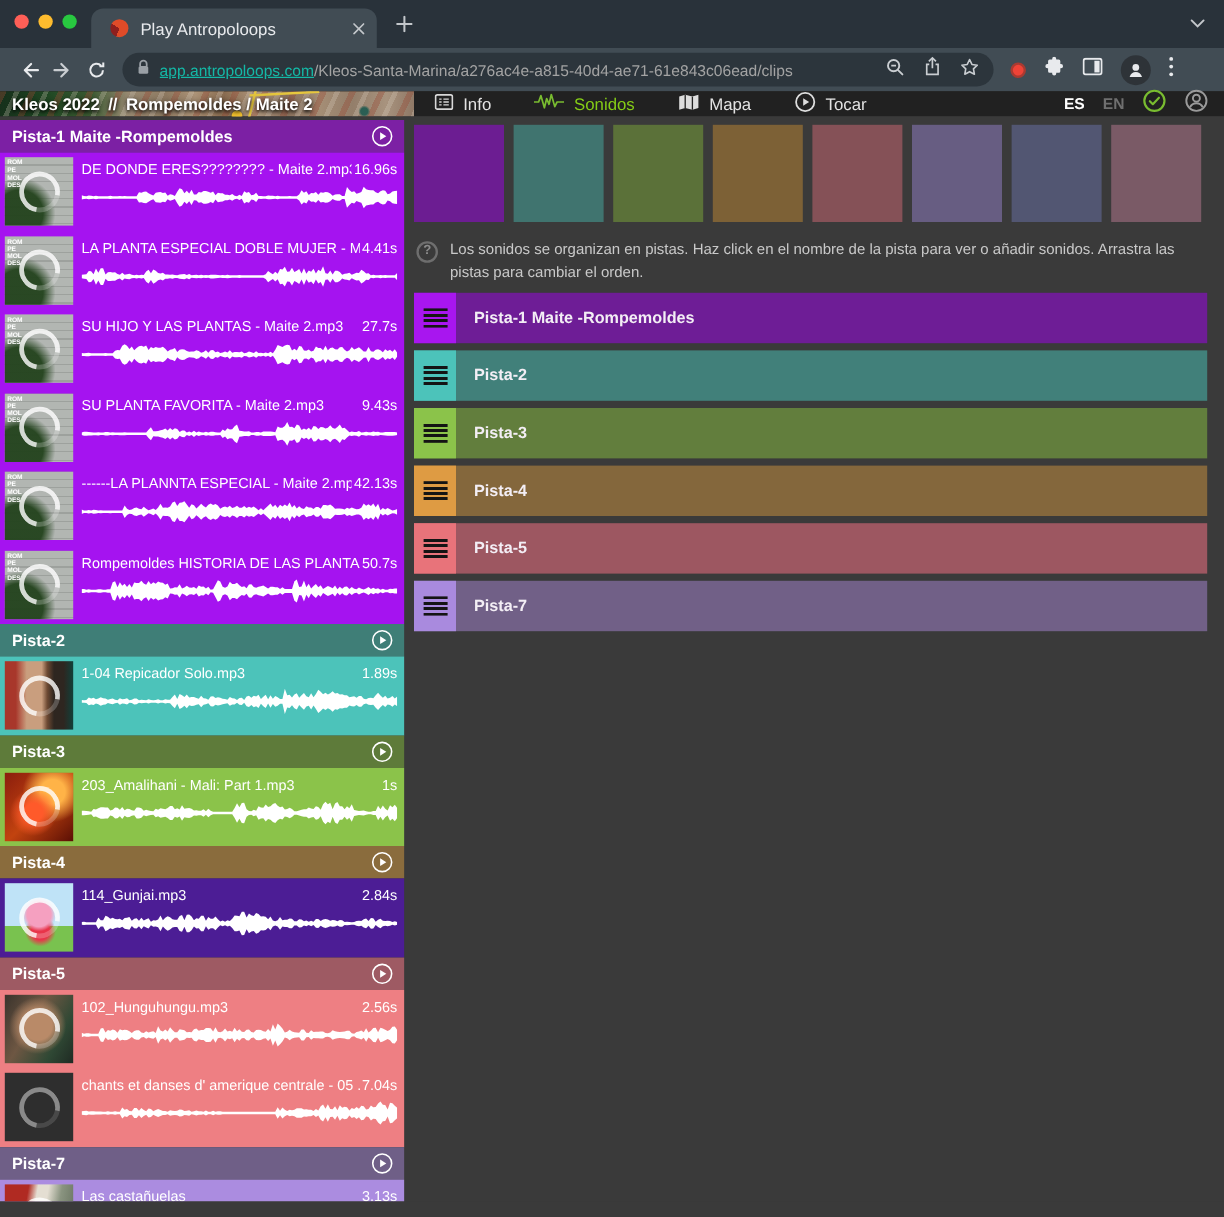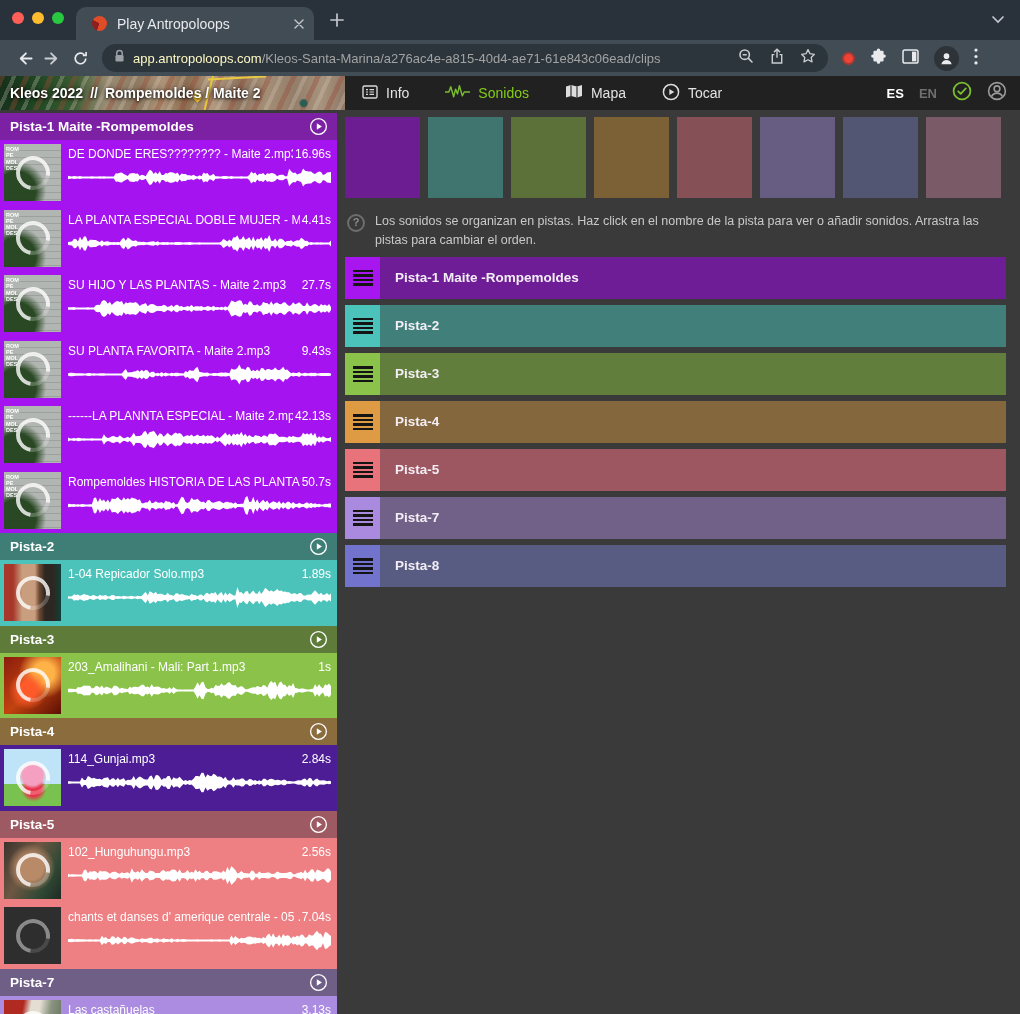--- a/index.html
+++ b/index.html
@@ -18,28 +18,28 @@
   .tab-title { margin-left:10px; font-size:14px; color:#e8eaed; white-space:nowrap; overflow:hidden; flex:1; }
   .icon-btn { display:flex; align-items:center; justify-content:center; }
   .newtab { position:absolute; left:330px; top:13px; }
   .tabsearch { position:absolute; right:16px; top:16px; }
 
   .toolbar { height:36px; background:#414c54; display:flex; align-items:center; padding:0 10px; }
   .tb-btn { width:28px; height:28px; display:flex; align-items:center; justify-content:center; flex:none; }
   .omnibox { height:28px; flex:none; width:726px; margin:0 6px 0 8px; background:#2c353c; border-radius:14px;
              display:flex; align-items:center; padding:0 12px; overflow:hidden; }
   .url { font-size:13px; white-space:nowrap; overflow:hidden; margin-left:8px; flex:1; }
-  .url .domain { color:#fef9c3; } .url .path { color:#a3a3a3; }
+  .url .domain { color:#14b8a6;text-decoration:underline; } .url .path { color:#a3a3a3; }
   .omni-icons { display:flex; align-items:center; gap:16px; margin-left:10px; }
   .right-icons { display:flex; align-items:center; gap:15px; margin-left:8px; }
   .rec-dot { width:13px; height:13px; border-radius:50%; background:#ef4337; border:2.5px solid #a93a31; }
   .avatar { width:25px; height:25px; border-radius:50%; background:#2e3338; display:flex; align-items:center; justify-content:center; }
 
   
-  .appheader { height:34px; display:flex; background:#212121; }
+  .appheader { height:21px; display:flex; background:#212121; }
   .breadcrumb { width:345px; flex:none; position:relative; overflow:hidden; display:flex; align-items:center; }
   .bc-bg { position:absolute; inset:0;
     background:
       radial-gradient(circle at 88% 80%, rgba(30,90,80,.9) 0 3px, rgba(30,90,80,0) 5px),
       repeating-linear-gradient(115deg, rgba(150,75,55,.38) 0 5px, rgba(0,0,0,0) 5px 11px, rgba(215,205,190,.28) 11px 15px, rgba(0,0,0,0) 15px 22px),
       linear-gradient(95deg,#16301b 0%,#224a25 12%,#3d5c33 22%,#9b8c74 31%,#8f7a62 40%,#ad9478 47%,#8c6e52 54%,#b29a80 62%,#8f7460 69%,#a58e76 77%,#937e6a 85%,#a8937e 93%,#8e7765 100%); }
   .bc-line { position:absolute; background:#e8c93f; }
   .bc-line1 { width:2px; height:40px; left:208px; top:-4px; transform:rotate(14deg); }
   .bc-line2 { width:58px; height:2px; left:208px; top:1px; transform:rotate(-3deg); }
   .bc-pin { position:absolute; left:193px; top:16px; width:9px; height:9px; border-radius:50% 50% 50% 0;
@@ -574,21 +574,15 @@
       <span class="handle-lines"></span>
     </div>
     <span class="row-label">Pista-5</span>
   </div>
   <div class="row" style="background:#716087">
     <div class="row-handle" style="background:#a98ade">
       <span class="handle-lines"></span>
     </div>
     <span class="row-label">Pista-7</span>
   </div>
-  <div class="row" style="background:#585c82">
-    <div class="row-handle" style="background:#7173cd">
-      <span class="handle-lines"></span>
-    </div>
-    <span class="row-label">Pista-8</span>
-  </div>
       </div>
   </main>
 </div>
 
 </body></html>

